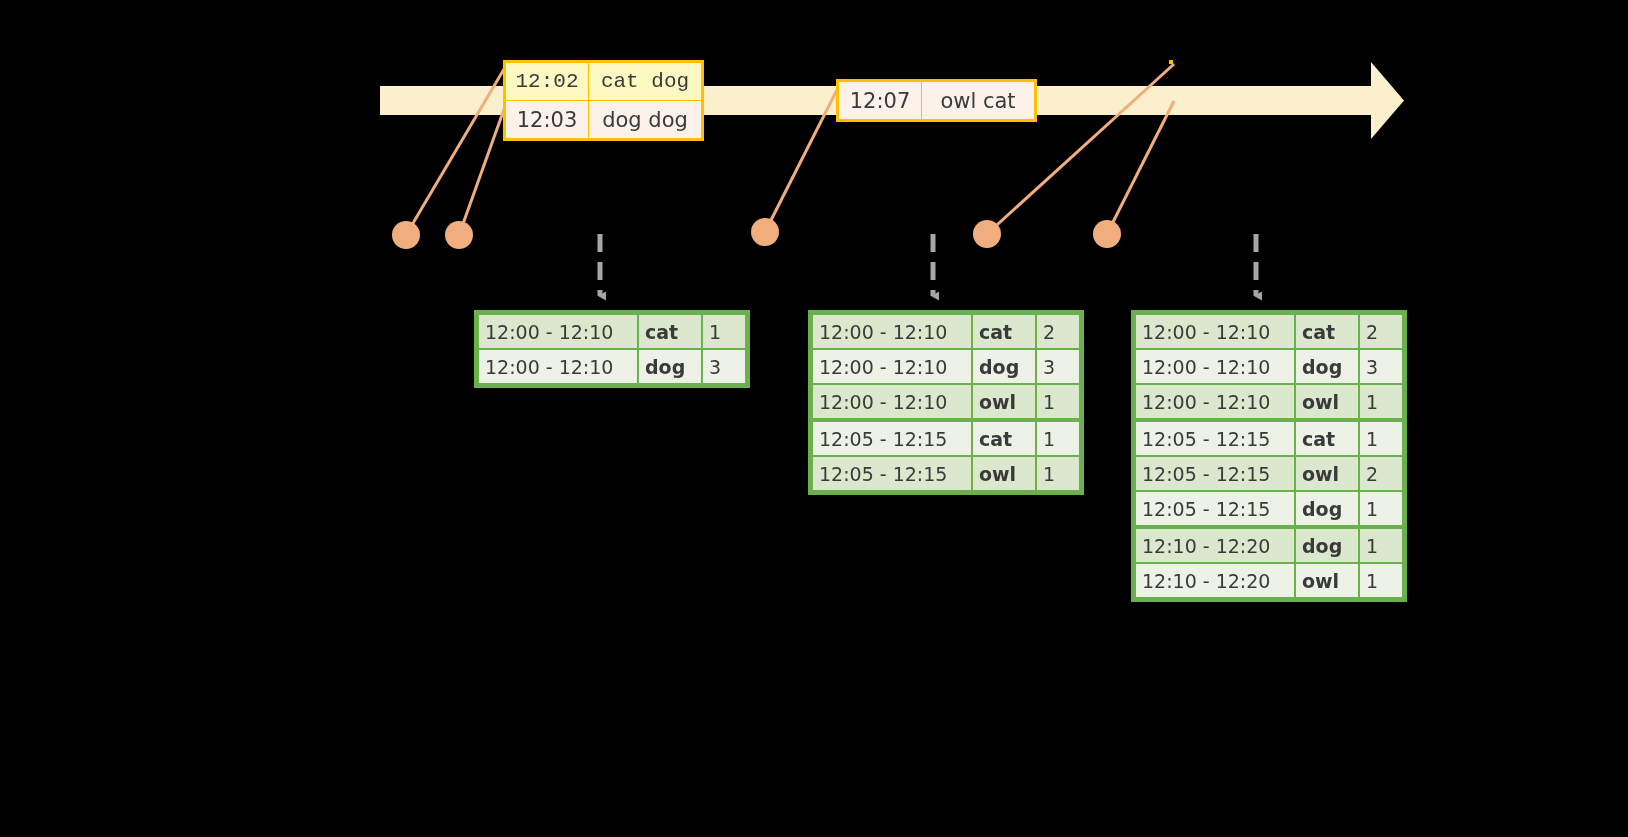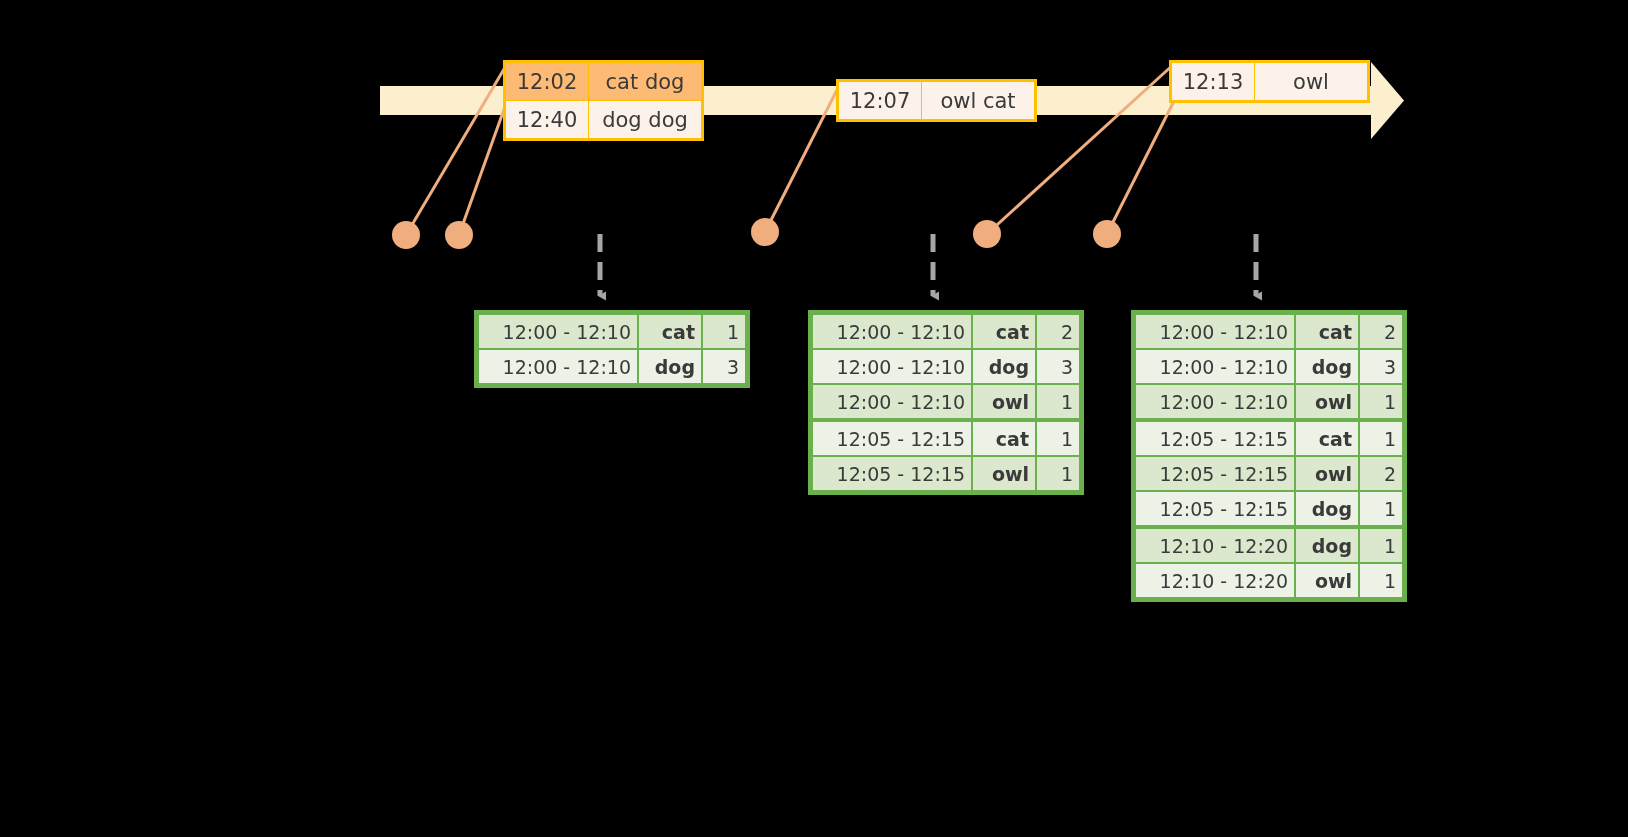--- a/index.html
+++ b/index.html
@@ -42,42 +42,42 @@
     color: #3a3a3a;
   }
   .event-table td {
     border: 1px solid #FFC000;
     padding: 0;
     height: 37px;
     text-align: center;
     white-space: nowrap;
     font-family: "DejaVu Sans", "Liberation Sans", sans-serif;
   }
-  .event-table tr.shade td { background: #fdba74; }
+  .event-table tr.shade td { background: #fef9c3; font-family: Liberation Mono, monospace; }
   .event-table tr.plain td { background: #FDF2E9; }
   .ev-time { width: 82px; }
   .ev-payload { width: 112px; }
 
   
   .result-table-wrap {
     position: absolute;
     border: 3px solid #6AB04C;
     box-sizing: border-box;
     background: #6AB04C;
   }
   .result-table {
     border-collapse: separate;
     border-spacing: 2px;
     font-size: 19px;
     color: #3a3a3a;
   }
   .result-table td {
     padding: 0 6px;
     height: 33px;
-    text-align: right;
+    text-align: left;
     white-space: nowrap;
     font-family: "DejaVu Sans", "Liberation Sans", sans-serif;
   }
   .result-table tr.shade td { background: #DCE8CE; }
   .result-table tr.plain td { background: #EDF2E7; }
   .result-table tr.groupend td { border-bottom: 2px solid #6AB04C; }
   .rt-range { width: 146px; }
   .rt-key   { width: 50px; font-weight: bold; }
   .rt-count { width: 30px; }
 </style>
@@ -121,45 +121,41 @@
   </svg>
 
   <div class="event-box" style="left:503px; top:60px;">
     <table class="event-table">
       <tbody>
           <tr class="shade">
         <td class="ev-time">12:02</td>
         <td class="ev-payload">cat dog</td>
       </tr>
       <tr class="plain">
-        <td class="ev-time">12:40</td>
+        <td class="ev-time">12:03</td>
         <td class="ev-payload">dog dog</td>
       </tr>
     </tbody>
       </table>
   </div>
 
   <div class="event-box" style="left:836px; top:79px;">
     <table class="event-table">
       <tbody>
           <tr class="plain">
         <td class="ev-time">12:07</td>
         <td class="ev-payload">owl cat</td>
       </tr>
     </tbody>
       </table>
   </div>
 
   <div class="event-box" style="left:1169px; top:60px;">
     <table class="event-table">
       <tbody>
-      <tr class="plain">
-        <td class="ev-time">12:13</td>
-        <td class="ev-payload">owl</td>
-      </tr>
     </tbody>
       </table>
   </div>
 
   <div class="result-table-wrap" style="left:474px; top:310px;">
     <table class="result-table">
       <tbody>
           <tr class="shade">
         <td class="rt-range">12:00 - 12:10</td>
         <td class="rt-key">cat</td>

